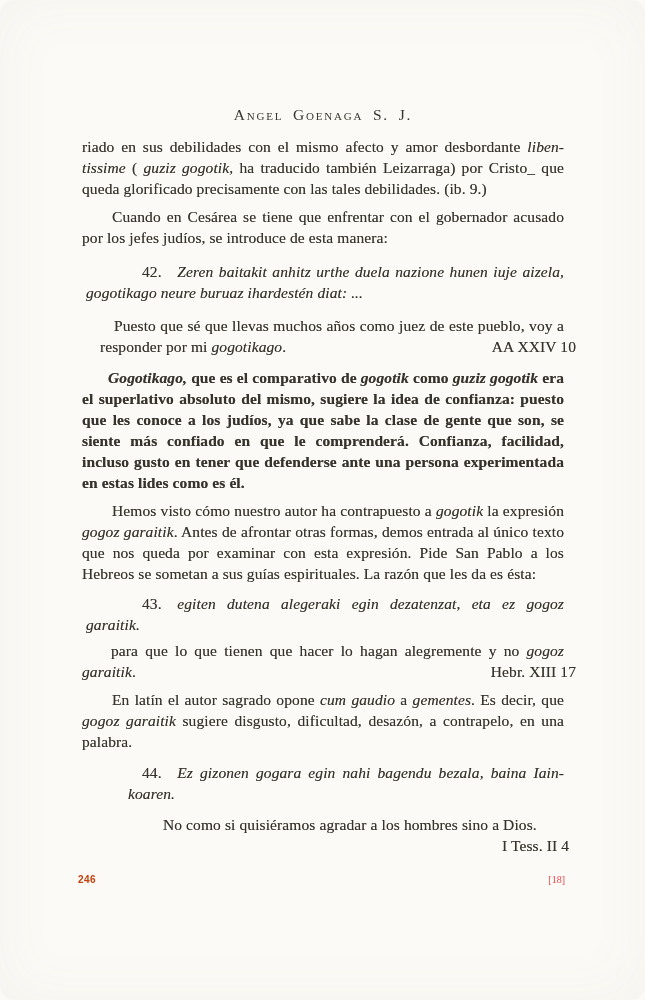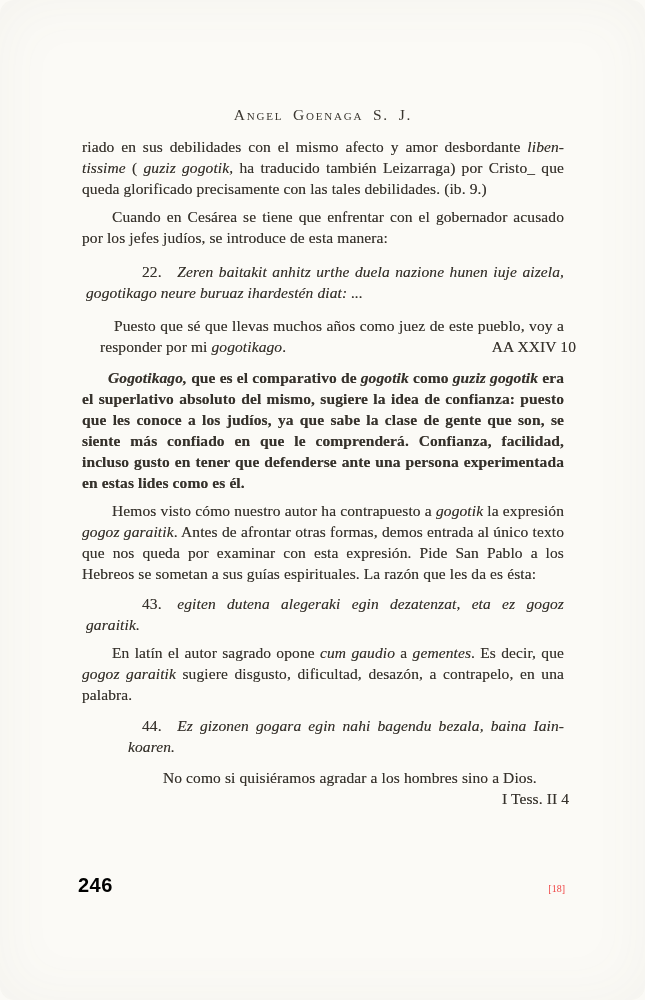--- a/index.html
+++ b/index.html
@@ -45,50 +45,54 @@
 
   .ref { position:absolute; right:-12px; bottom:0; white-space:nowrap; }
   .ref-line { text-align:right; margin-top:0; margin-right:-5px; }
 
   .footer {
     position:absolute; left:78px; right:80px; top:874px;
     display:flex; justify-content:space-between; align-items:baseline;
   }
   .page-num {
     font-family:"Liberation Sans", sans-serif;
-    font-weight:700; font-size:20px; color:#000000;
+    font-weight:700; font-size:10px; color:#c2410c;
     letter-spacing:0.5px;
   }
   .sheet-num { font-size:10px; color:#ef4444; }
 </style>
 </head>
 <body>
 
 <main class="page">
   <div class="content">
 
     <div class="running-head">Angel Goenaga S. J.</div>
 
     <p class="para cont"><span>riado en sus debilidades con el mismo afecto y amor desbordante </span><i>liben­tissime</i><span> ( </span><i>guziz gogotik,</i><span> ha traducido también Leizarraga) por Cristo_ que queda glorificado precisamente con las tales debilidades. (ib. 9.)</span></p>
 
     <p class="para ind"><span>Cuando en Cesárea se tiene que enfrentar con el gobernador acusado por los jefes judíos, se introduce de esta manera:</span></p>
 
-    <div class="quote"><span>22. </span><i>Zeren baitakit anhitz urthe duela nazione hunen iuje aizela, gogotikago neure buruaz ihardestén diat: ...</i></div>
+    <div class="quote"><span>42. </span><i>Zeren baitakit anhitz urthe duela nazione hunen iuje aizela, gogotikago neure buruaz ihardestén diat: ...</i></div>
 
     <div class="trans">
       <span><span>Puesto que sé que llevas muchos años como juez de este pueblo, voy a responder por mi </span><i>gogotikago</i><span>.</span></span>
       <span class="ref">AA XXIV 10</span>
     </div>
 
     <p class="para ind-sm"><i>Gogotikago,</i><span> que es el comparativo de </span><i>gogotik</i><span> como </span><i>guziz gogotik</i><span> era el superlativo absoluto del mismo, sugiere la idea de confianza: puesto que les conoce a los judíos, ya que sabe la clase de gente que son, se siente más confiado en que le comprenderá. Confianza, facilidad, incluso gusto en tener que defenderse ante una persona experimentada en estas lides como es él.</span></p>
 
     <p class="para ind"><span>Hemos visto cómo nuestro autor ha contrapuesto a </span><i>gogotik</i><span> la expre­sión </span><i>gogoz garaitik</i><span>. Antes de afrontar otras formas, demos entrada al único texto que nos queda por examinar con esta expresión. Pide San Pablo a los Hebreos se sometan a sus guías espirituales. La razón que les da es ésta:</span></p>
 
     <div class="quote q43"><span>43. </span><i>egiten dutena alegeraki egin dezatenzat, eta ez gogoz garaitik.</i></div>
 
+    <div class="trans t43">
+      <span><span>para que lo que tienen que hacer lo hagan alegremente y no </span><i>gogoz garaitik</i><span>.</span></span>
+      <span class="ref">Hebr. XIII 17</span>
+    </div>
 
     <p class="para ind"><span>En latín el autor sagrado opone </span><i>cum gaudio</i><span> a </span><i>gementes</i><span>. Es decir, que </span><i>gogoz garaitik</i><span> sugiere disgusto, dificultad, desazón, a contrapelo, en una palabra.</span></p>
 
 
     <div class="quote q44"><span>44. </span><i>Ez gizonen gogara egin nahi bagendu bezala, baina Iain­koaren.</i></div>
 
     <div class="trans t44">
       <span><span>No como si quisiéramos agradar a los hombres sino a Dios.</span></span>
     </div>
 

